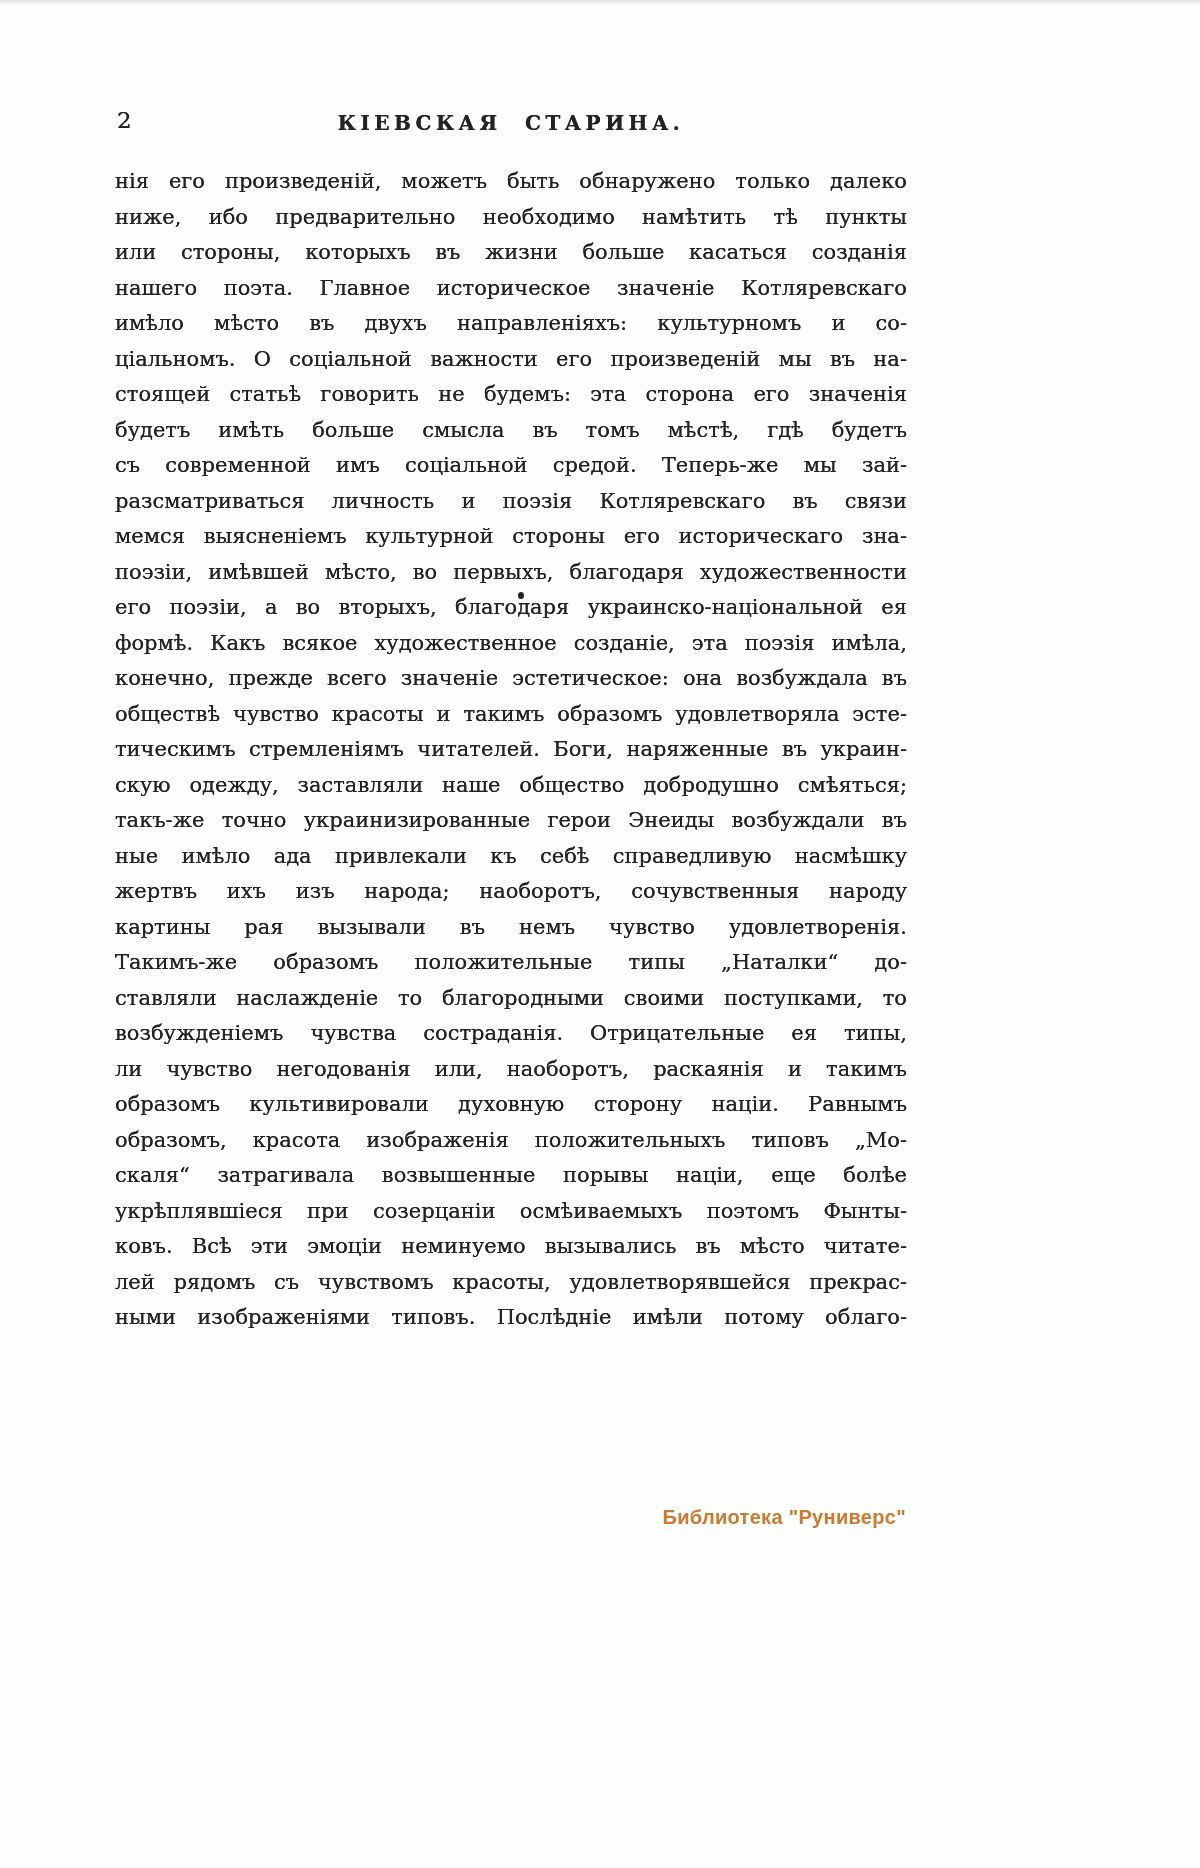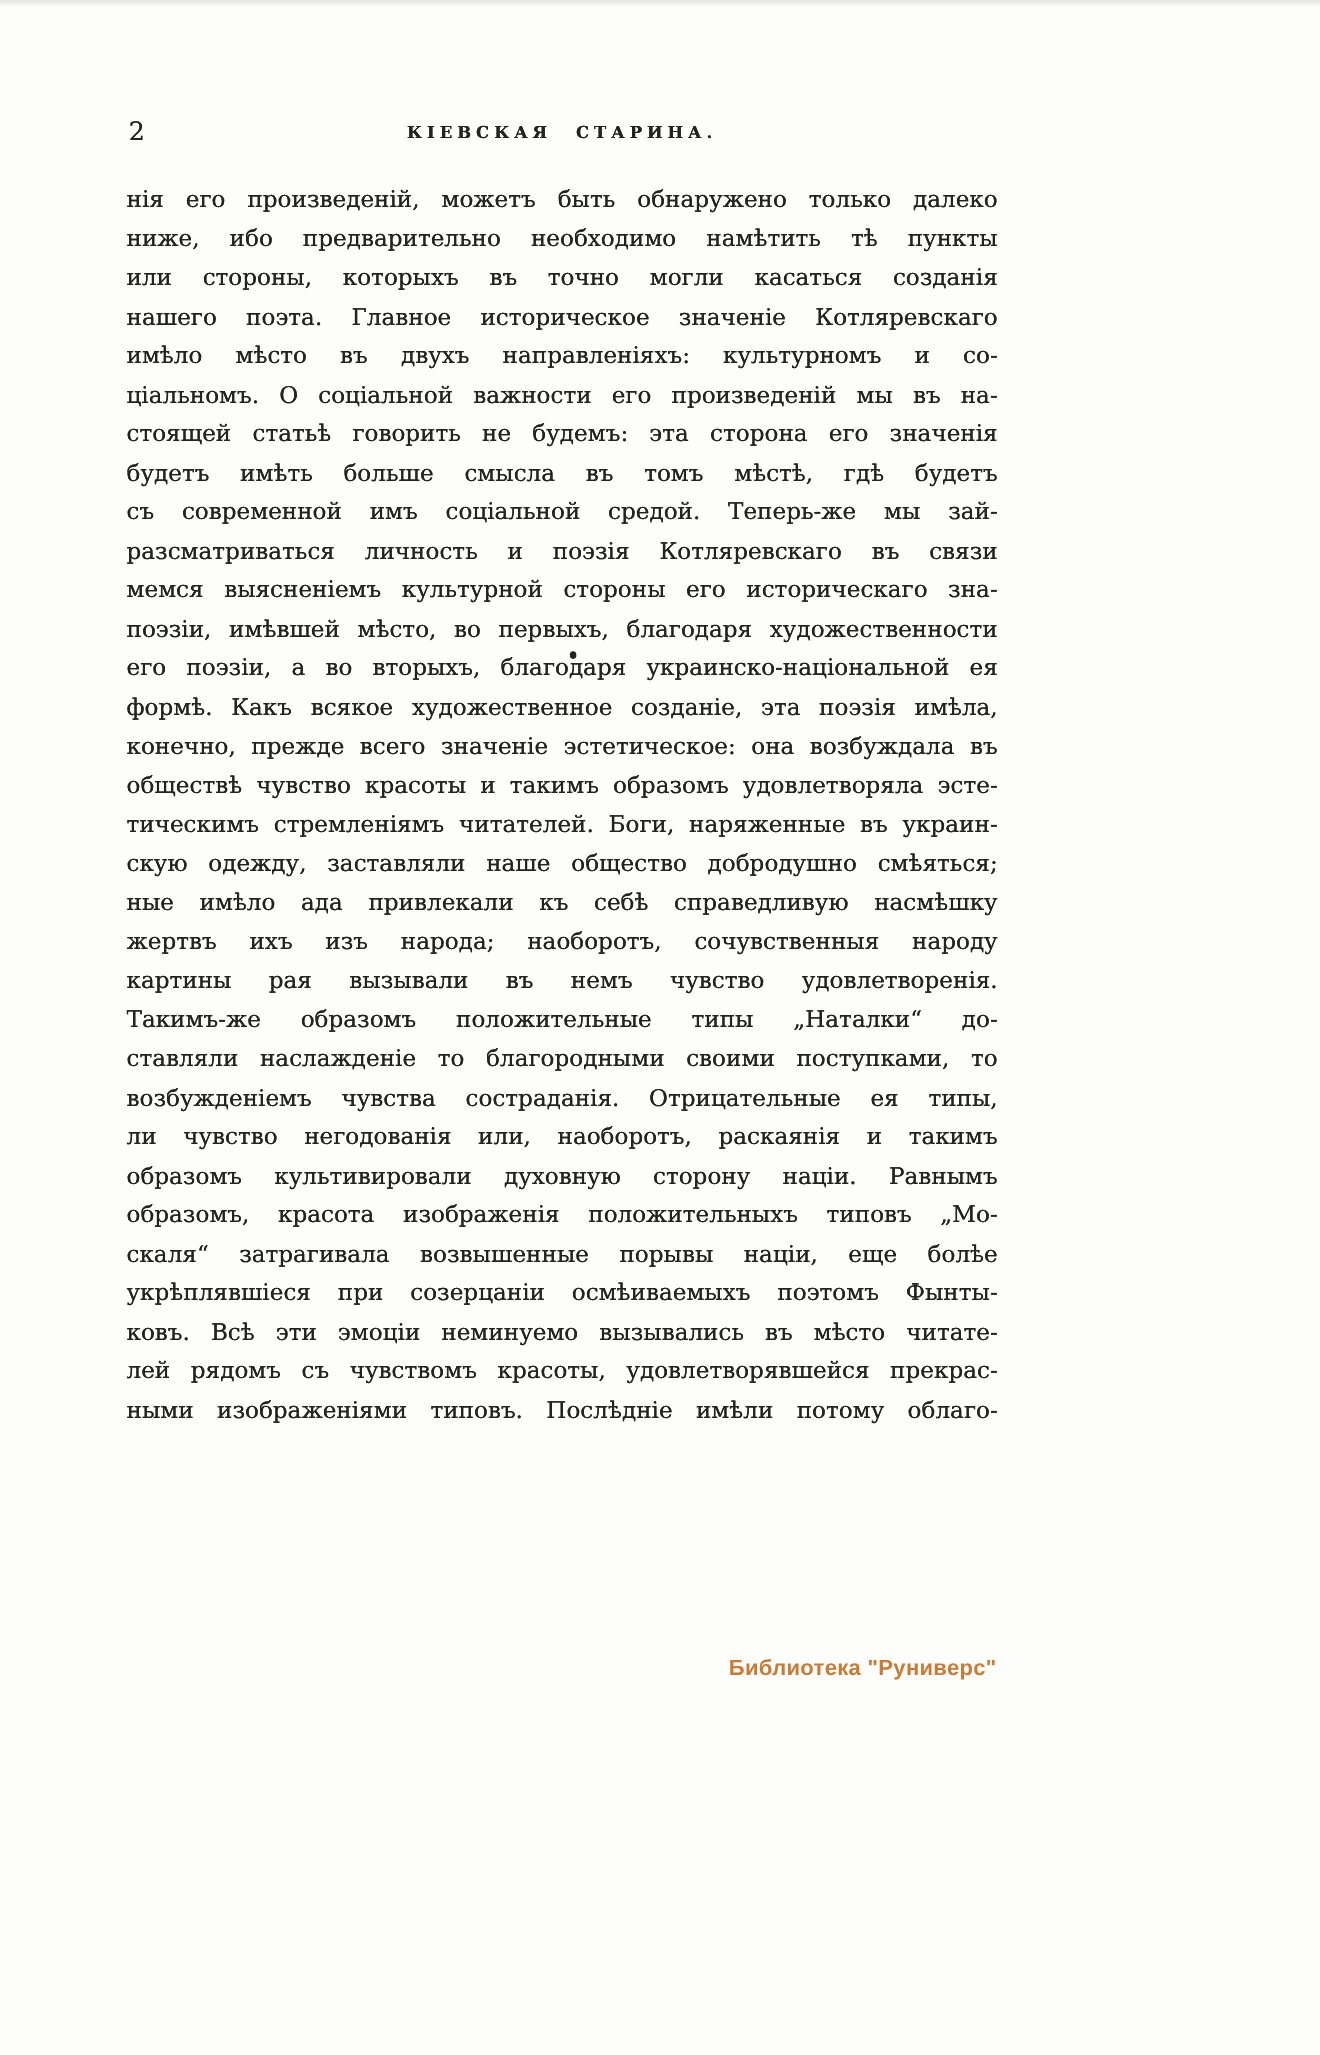--- a/index.html
+++ b/index.html
@@ -36,21 +36,21 @@
   .page-number {
     position: absolute;
     left: 2px;
     top: 1px;
     font-size: 23px;
     font-weight: 500;
     text-shadow: 0 0 0.5px currentColor;
   }
   .journal-title {
     display: inline-block;
-    font-size: 15px;
+    font-size: 20px;
     font-weight: bold;
     letter-spacing: 4.5px;
     word-spacing: 12px;
     padding-top: 5px;
     text-shadow: 0 0 0.4px currentColor;
   }
   .body-text {
     position: absolute;
     top: 164px;
     left: 115px;
@@ -92,36 +92,37 @@
 <div class="page">
 
   <div class="header-row">
     <span class="page-number">2</span>
     <span class="journal-title">КІЕВСКАЯ  СТАРИНА.</span>
   </div>
 
   <div class="body-text">
       <div class="text-line">нія его произведеній, можетъ быть обнаружено только далеко</div>
       <div class="text-line">ниже, ибо предварительно необходимо намѣтить тѣ пункты</div>
-      <div class="text-line">или стороны, которыхъ въ точно могли касаться созданія</div>
+      <div class="text-line">или стороны, которыхъ въ жизни больше касаться созданія</div>
       <div class="text-line">нашего поэта. Главное историческое значеніе Котляревскаго</div>
       <div class="text-line">имѣло мѣсто въ двухъ направленіяхъ: культурномъ и со-</div>
       <div class="text-line">ціальномъ. О соціальной важности его произведеній мы въ на-</div>
       <div class="text-line">стоящей статьѣ говорить не будемъ: эта сторона его значенія</div>
       <div class="text-line">будетъ имѣть больше смысла въ томъ мѣстѣ, гдѣ будетъ</div>
       <div class="text-line">съ современной имъ соціальной средой. Теперь-же мы зай-</div>
       <div class="text-line">разсматриваться личность и поэзія Котляревскаго въ связи</div>
       <div class="text-line">мемся выясненіемъ культурной стороны его историческаго зна-</div>
       <div class="text-line">поэзіи, имѣвшей мѣсто, во первыхъ, благодаря художественности</div>
       <div class="text-line">его поэзіи, а во вторыхъ, благодаря украинско-національной ея</div>
       <div class="text-line">формѣ. Какъ всякое художественное созданіе, эта поэзія имѣла,</div>
       <div class="text-line">конечно, прежде всего значеніе эстетическое: она возбуждала въ</div>
       <div class="text-line">обществѣ чувство красоты и такимъ образомъ удовлетворяла эсте-</div>
       <div class="text-line">тическимъ стремленіямъ читателей. Боги, наряженные въ украин-</div>
       <div class="text-line">скую одежду, заставляли наше общество добродушно смѣяться;</div>
+      <div class="text-line">такъ-же точно украинизированные герои Энеиды возбуждали въ</div>
       <div class="text-line">ные имѣло ада привлекали къ себѣ справедливую насмѣшку</div>
       <div class="text-line">жертвъ ихъ изъ народа; наоборотъ, сочувственныя народу</div>
       <div class="text-line">картины рая вызывали въ немъ чувство удовлетворенія.</div>
       <div class="text-line">Такимъ-же образомъ положительные типы „Наталки“ до-</div>
       <div class="text-line">ставляли наслажденіе то благородными своими поступками, то</div>
       <div class="text-line">возбужденіемъ чувства состраданія. Отрицательные ея типы,</div>
       <div class="text-line">ли чувство негодованія или, наоборотъ, раскаянія и такимъ</div>
       <div class="text-line">образомъ культивировали духовную сторону націи. Равнымъ</div>
       <div class="text-line">образомъ, красота изображенія положительныхъ типовъ „Мо-</div>
       <div class="text-line">скаля“ затрагивала возвышенные порывы націи, еще болѣе</div>

